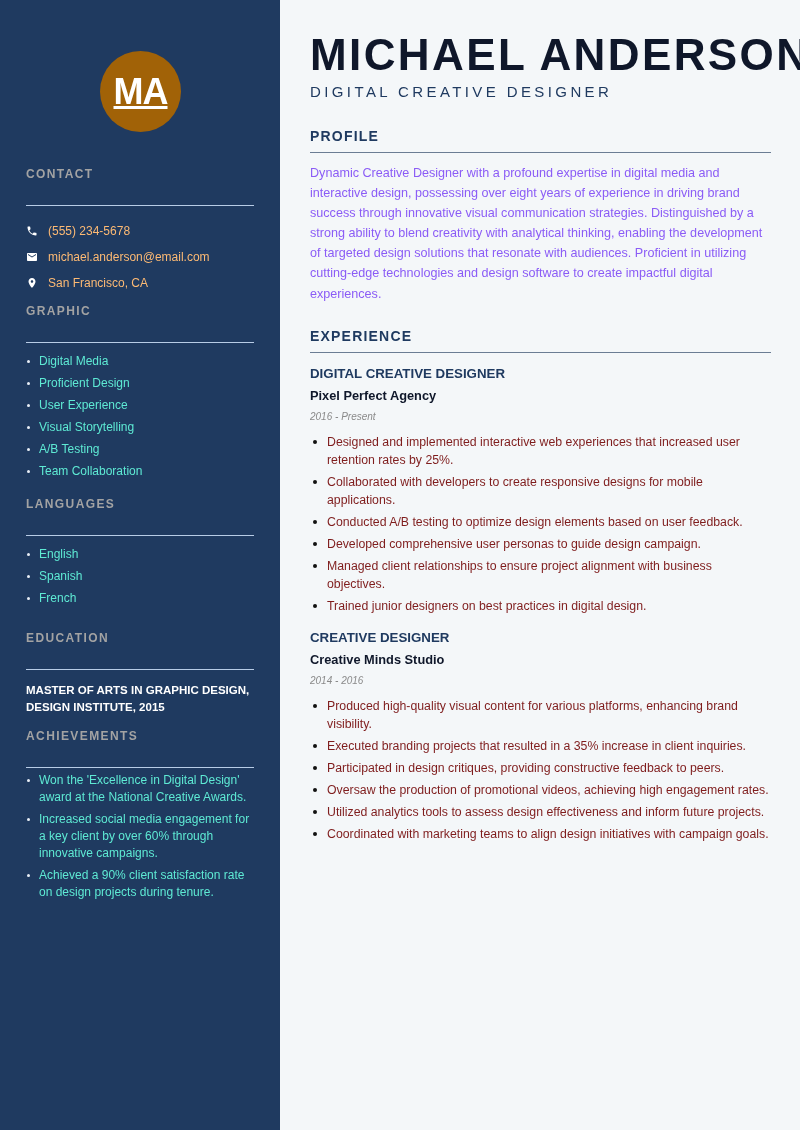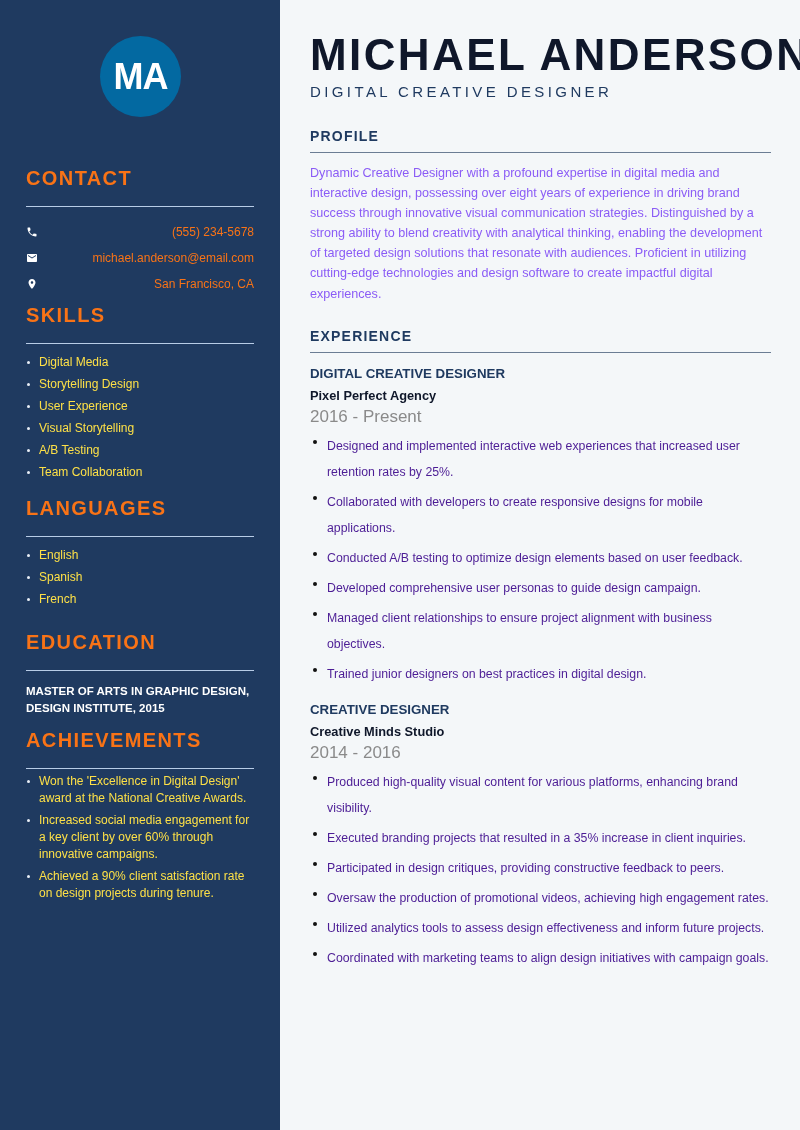--- a/index.html
+++ b/index.html
@@ -12,52 +12,53 @@
   }
   .sidebar {
     position: absolute; left: 0; top: 0;
     width: 280px; height: 1130px;
     background: #1f3a60;
     color: #ffffff;
     padding: 0 26px 0 26px;
   }
   .avatar {
     position: absolute;
-    left: 100px; top: 36px;
+    left: 100px; top: 51px;
     width: 81px; height: 81px;
     border-radius: 50%;
-    background: #0369a1;
+    background: #a16207;
     display: flex; align-items: center; justify-content: center;
     color: #ffffff;
     font-weight: bold;
     font-size: 36px;
     letter-spacing: -1px;
+    text-decoration: underline;
   }
   .side-section { position: absolute; left: 26px; width: 228px; }
   .side-title {
-    font-size: 20px; font-weight: bold; letter-spacing: 1.4px;
-    color: #f97316;
-    padding-bottom: 16px;
+    font-size: 12px; font-weight: bold; letter-spacing: 1.4px;
+    color: #a3a3a3;
+    padding-bottom: 24px;
     border-bottom: 1.5px solid #b8cce6;
   }
   .contact-list { list-style: none; margin-top: 12px; }
   .contact-list li {
     display: flex; align-items: center;
     height: 26px;
-    font-size: 12px; color: #f97316; justify-content: space-between;
+    font-size: 12px; color: #fdba74;
   }
   .contact-list .ic {
     width: 22px; display: inline-flex; align-items: center;
   }
   .contact-list svg { width: 12px; height: 12px; fill: #ffffff; }
   .side-list { list-style: none; margin-top: 10px; }
   .side-list li {
     position: relative;
     padding-left: 13px;
-    font-size: 12px; color: #fde047;
+    font-size: 12px; color: #5eead4;
     line-height: 17px;
     margin-bottom: 5px;
   }
   .side-list li::before {
     content: ""; position: absolute; left: 1px; top: 7px;
     width: 3px; height: 3px; border-radius: 50%; background: #e8eef6;
   }
   .edu-text {
     margin-top: 12px;
     font-size: 11.5px; font-weight: bold; color: #ffffff;
@@ -92,28 +93,28 @@
   .job { margin-top: 12px; }
   .job-role {
     font-size: 13.3px; font-weight: bold; color: #1f3a60;
     line-height: 18px;
   }
   .job-company {
     font-size: 12.8px; font-weight: bold; color: #0f172a;
     line-height: 18px; margin-top: 4px;
   }
   .job-dates {
-    font-size: 17px; color: #8a8a8a;
+    font-size: 10px; font-style: italic; color: #8a8a8a;
     line-height: 16px; margin-top: 4px;
   }
   .bullets { list-style: none; margin-top: 8px; }
   .bullets li {
     position: relative;
     padding-left: 17px;
-    font-size: 12.3px; line-height: 26px; color: #4c1d95;
+    font-size: 12.3px; line-height: 18px; color: #7f1d1d;
     margin-bottom: 4px;
   }
   .bullets li::before {
     content: ""; position: absolute; left: 3px; top: 7px;
     width: 4px; height: 4px; border-radius: 50%; background: #111111;
   }
 </style>
 </head>
 <body>
 
@@ -146,24 +147,24 @@
           <svg viewBox="0 0 24 24">
               <path d="M12 2C8.1 2 5 5.1 5 9c0 5.2 7 13 7 13s7-7.8 7-13c0-3.9-3.1-7-7-7zm0 9.5c-1.4 0-2.5-1.1-2.5-2.5s1.1-2.5 2.5-2.5 2.5 1.1 2.5 2.5-1.1 2.5-2.5 2.5z"></path>
             </svg>
         </span>
         <span>San Francisco, CA</span>
       </li>
     </ul>
   </section>
 
   <section class="side-section" style="top:304px;">
-    <h3 class="side-title">SKILLS</h3>
+    <h3 class="side-title">GRAPHIC</h3>
     <ul class="side-list">
       <li>Digital Media</li>
-      <li>Storytelling Design</li>
+      <li>Proficient Design</li>
       <li>User Experience</li>
       <li>Visual Storytelling</li>
       <li>A/B Testing</li>
       <li>Team Collaboration</li>
     </ul>
   </section>
 
   <section class="side-section" style="top:497px;">
     <h3 class="side-title">LANGUAGES</h3>
     <ul class="side-list">

